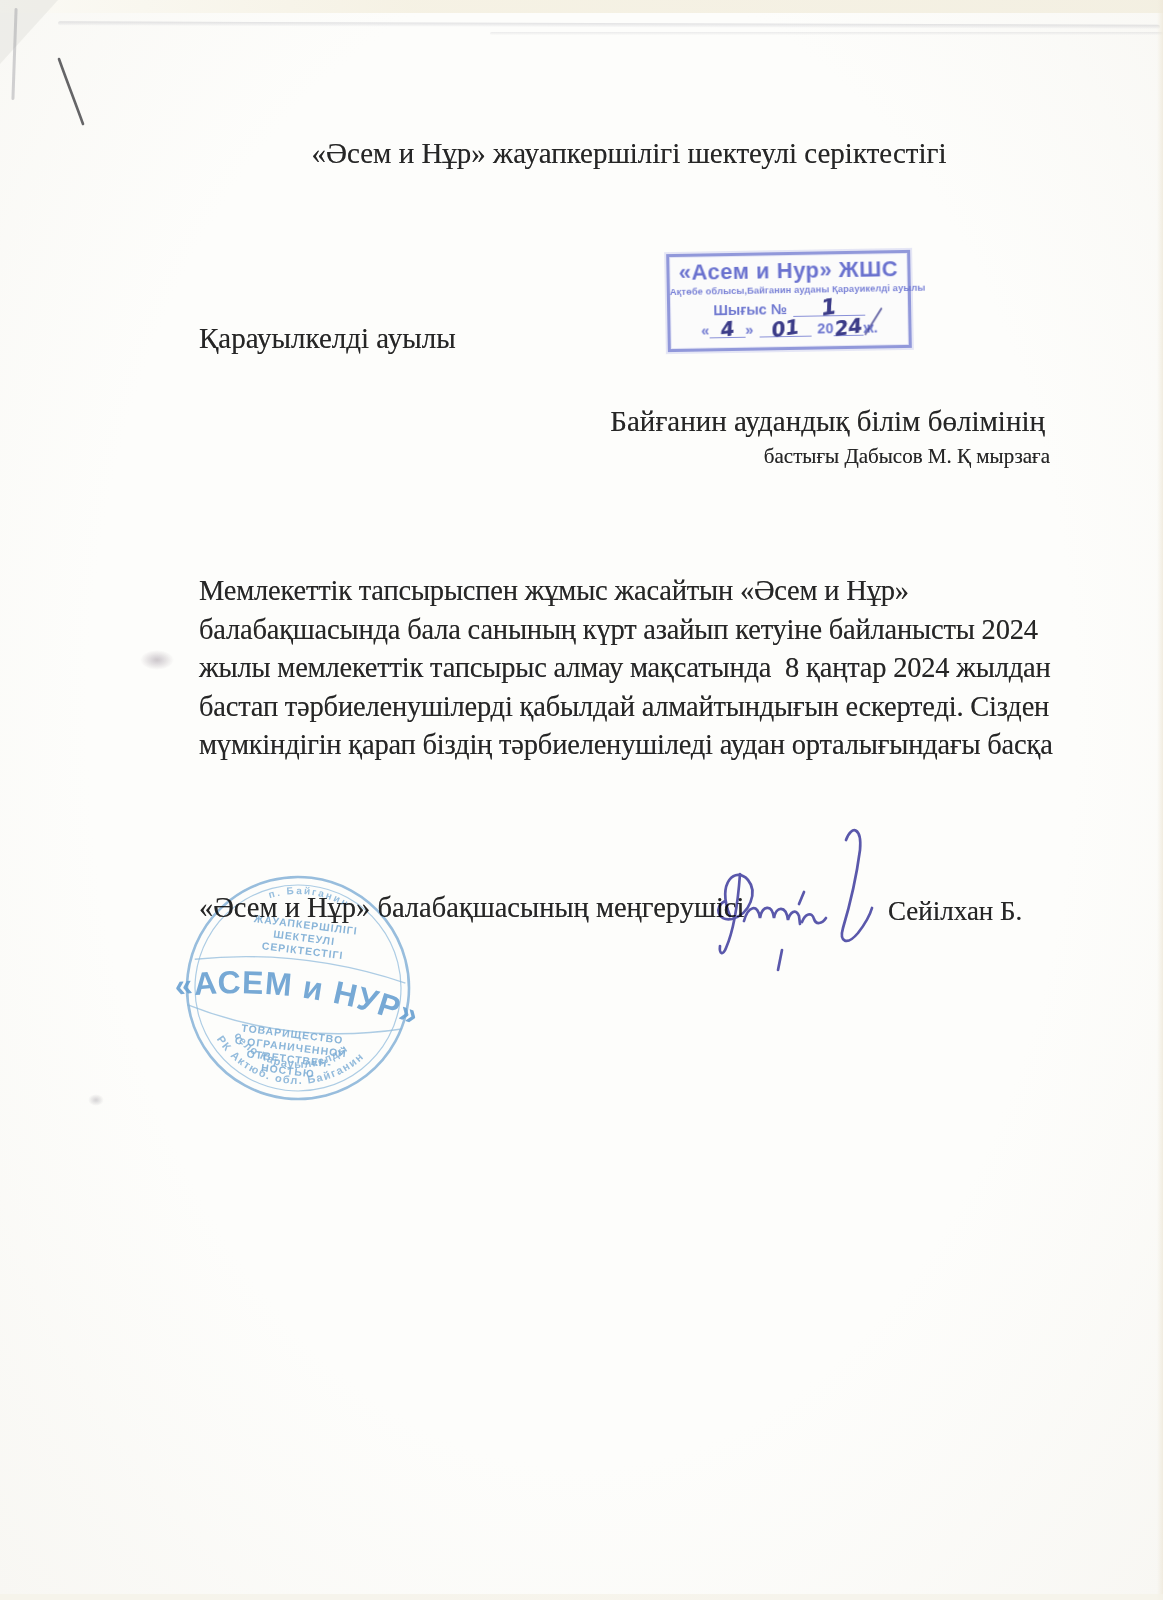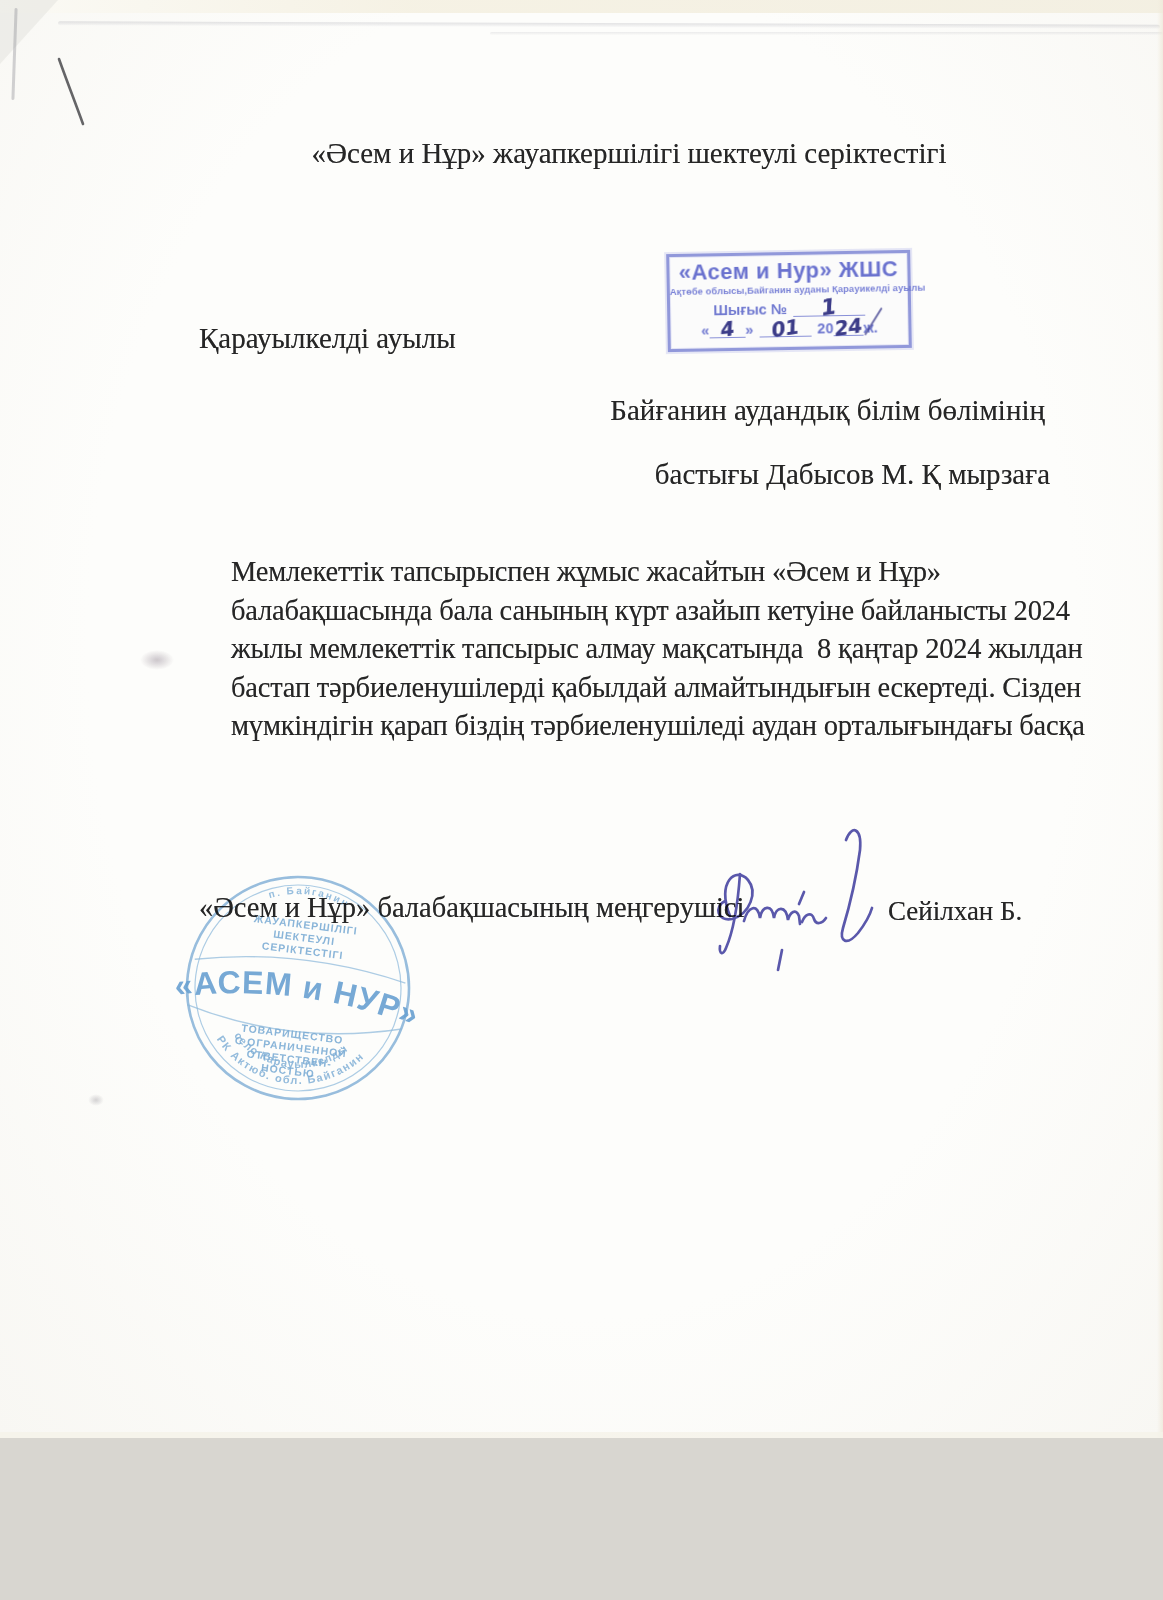--- a/index.html
+++ b/index.html
@@ -1,17 +1,17 @@
 <!DOCTYPE html>
 <html><head>
 <meta charset="utf-8">
 <style>
   html,body{margin:0;padding:0;background:#d8d6d0;}
   .page{
-    position:relative;width:1163px;height:1438px;margin:0 auto;
+    position:relative;width:1163px;height:1600px;margin:0 auto;
     background:
       radial-gradient(ellipse at 50% 45%, #fdfdfb 60%, #f8f7f3 100%);
     overflow:hidden;
     font-family:"Liberation Serif", serif;
     color:#262626;
   }
   
   .scan-top-band{position:absolute;top:0;left:0;right:0;height:13px;
     background:linear-gradient(90deg,#fbfaf5 0%,#f5f1e3 35%,#f3efe1 100%);opacity:.95;}
   .scan-top-line1{position:absolute;top:23px;left:58px;right:3px;height:4px;border-radius:2px;
@@ -32,24 +32,24 @@
     filter:blur(.5px);}
   .smudge2{position:absolute;left:88px;top:1094px;width:16px;height:12px;border-radius:50%;
     background:radial-gradient(ellipse,rgba(120,115,125,.3),rgba(120,115,125,0) 70%);
     filter:blur(.5px);}
 
   
   .t{position:absolute;white-space:pre;text-shadow:0 0 .6px rgba(40,40,40,.55);}
   .title{top:137px;left:95px;right:0;text-align:center;font-size:29px;white-space:pre;}
   .date-line{top:241px;left:204px;font-size:29px;}
   .place-line{top:298px;left:199px;font-size:29px;margin-top:24px;}
-  .addr1{top:394px;right:118px;font-size:29px;}
-  .addr2{top:458px;right:113px;font-size:29px;}
-  .body-block{position:absolute;top:553px;left:199px;font-size:28.5px;line-height:38.6px;
-    letter-spacing:-0.2px;margin-left:32px;}
+  .addr1{top:405px;right:118px;font-size:29px;}
+  .addr2{top:444px;right:113px;font-size:21px;}
+  .body-block{position:absolute;top:572px;left:199px;font-size:28.5px;line-height:38.6px;
+    letter-spacing:-0.2px;}
   .body-block div{white-space:pre;text-shadow:0 0 .6px rgba(40,40,40,.5);}
   .sig-role{top:892px;left:199px;font-size:28.5px;}
   .sig-name{top:896px;left:888px;font-size:27px;}
 
   
   .out-stamp{
     position:absolute;left:667px;top:252px;width:238px;height:92px;
     border:3px solid rgba(88,98,200,.65);
     box-shadow:0 0 0 2px rgba(120,130,215,.18), inset 0 0 0 1px rgba(120,130,215,.18);
     transform:rotate(-1deg);

